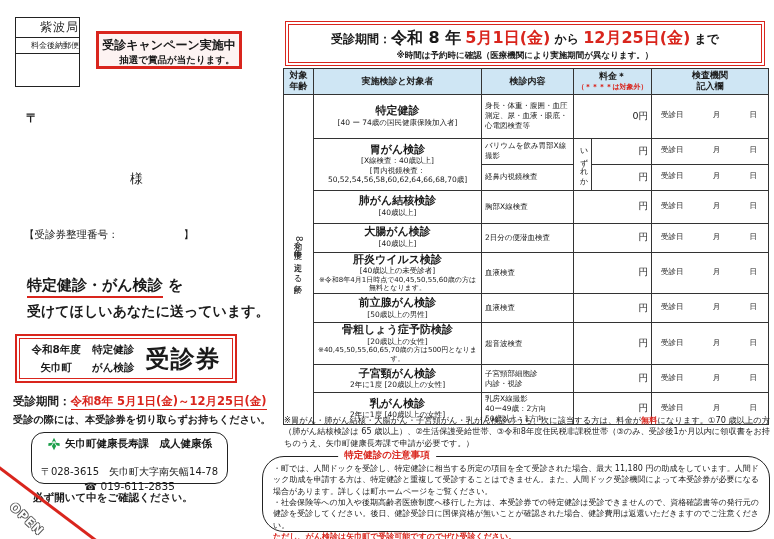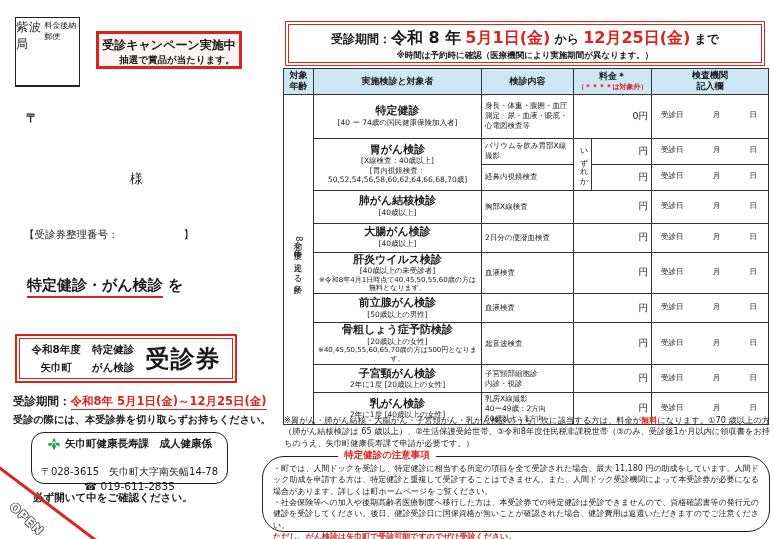--- a/index.html
+++ b/index.html
@@ -2,21 +2,21 @@
 <html><head>
 <meta charset="utf-8">
 <style>
   html,body{margin:0;padding:0;background:#e8e8e8;}
   .page{position:relative;width:774px;height:539px;background:#ffffff;
         font-family:"DejaVu Sans","Liberation Sans",sans-serif;color:#1a1a1a;overflow:hidden;}
   .abs{position:absolute;}
 
   
   .postal-box{left:15px;top:17px;width:63px;height:68px;border:1.5px solid #222;
-              display:flex;flex-direction:row;text-align:left;}
+              display:flex;flex-direction:column;text-align:right;}
   .postal-office{font-size:12px;letter-spacing:1px;border-bottom:1px solid #222;padding:1px 0;}
   .postal-type{font-size:8px;border-bottom:1px solid #222;padding:2px 0;}
   .postal-empty{flex:1;}
 
   .campaign-box{left:96px;top:31px;width:146px;height:38px;border:3.5px solid #d9251d;
                 background:#fdf3f2;text-align:center;padding-top:3px;box-sizing:border-box;}
   .campaign-title{font-size:12px;font-weight:bold;}
   .campaign-sub{font-size:9.5px;font-weight:bold;margin-left:16px;}
 
   .postmark{left:26px;top:110px;font-size:12px;font-weight:bold;}
@@ -104,20 +104,21 @@
   <div class="abs honorific">様</div>
 
   <div class="abs serial">
     <span>【受診券整理番号：</span>
     <span>】</span>
   </div>
 
   <div class="abs msg1">
     <span class="hl">特定健診・がん検診</span><span> を</span>
   </div>
+  <div class="abs msg2">受けてほしいあなたに送っています。</div>
 
   <div class="abs voucher-outer">
     <div class="voucher-inner">
       <div class="voucher-col">
         <div>令和8年度</div>
         <div>矢巾町</div>
       </div>
       <div class="voucher-col">
         <div>特定健診</div>
         <div>がん検診</div>

